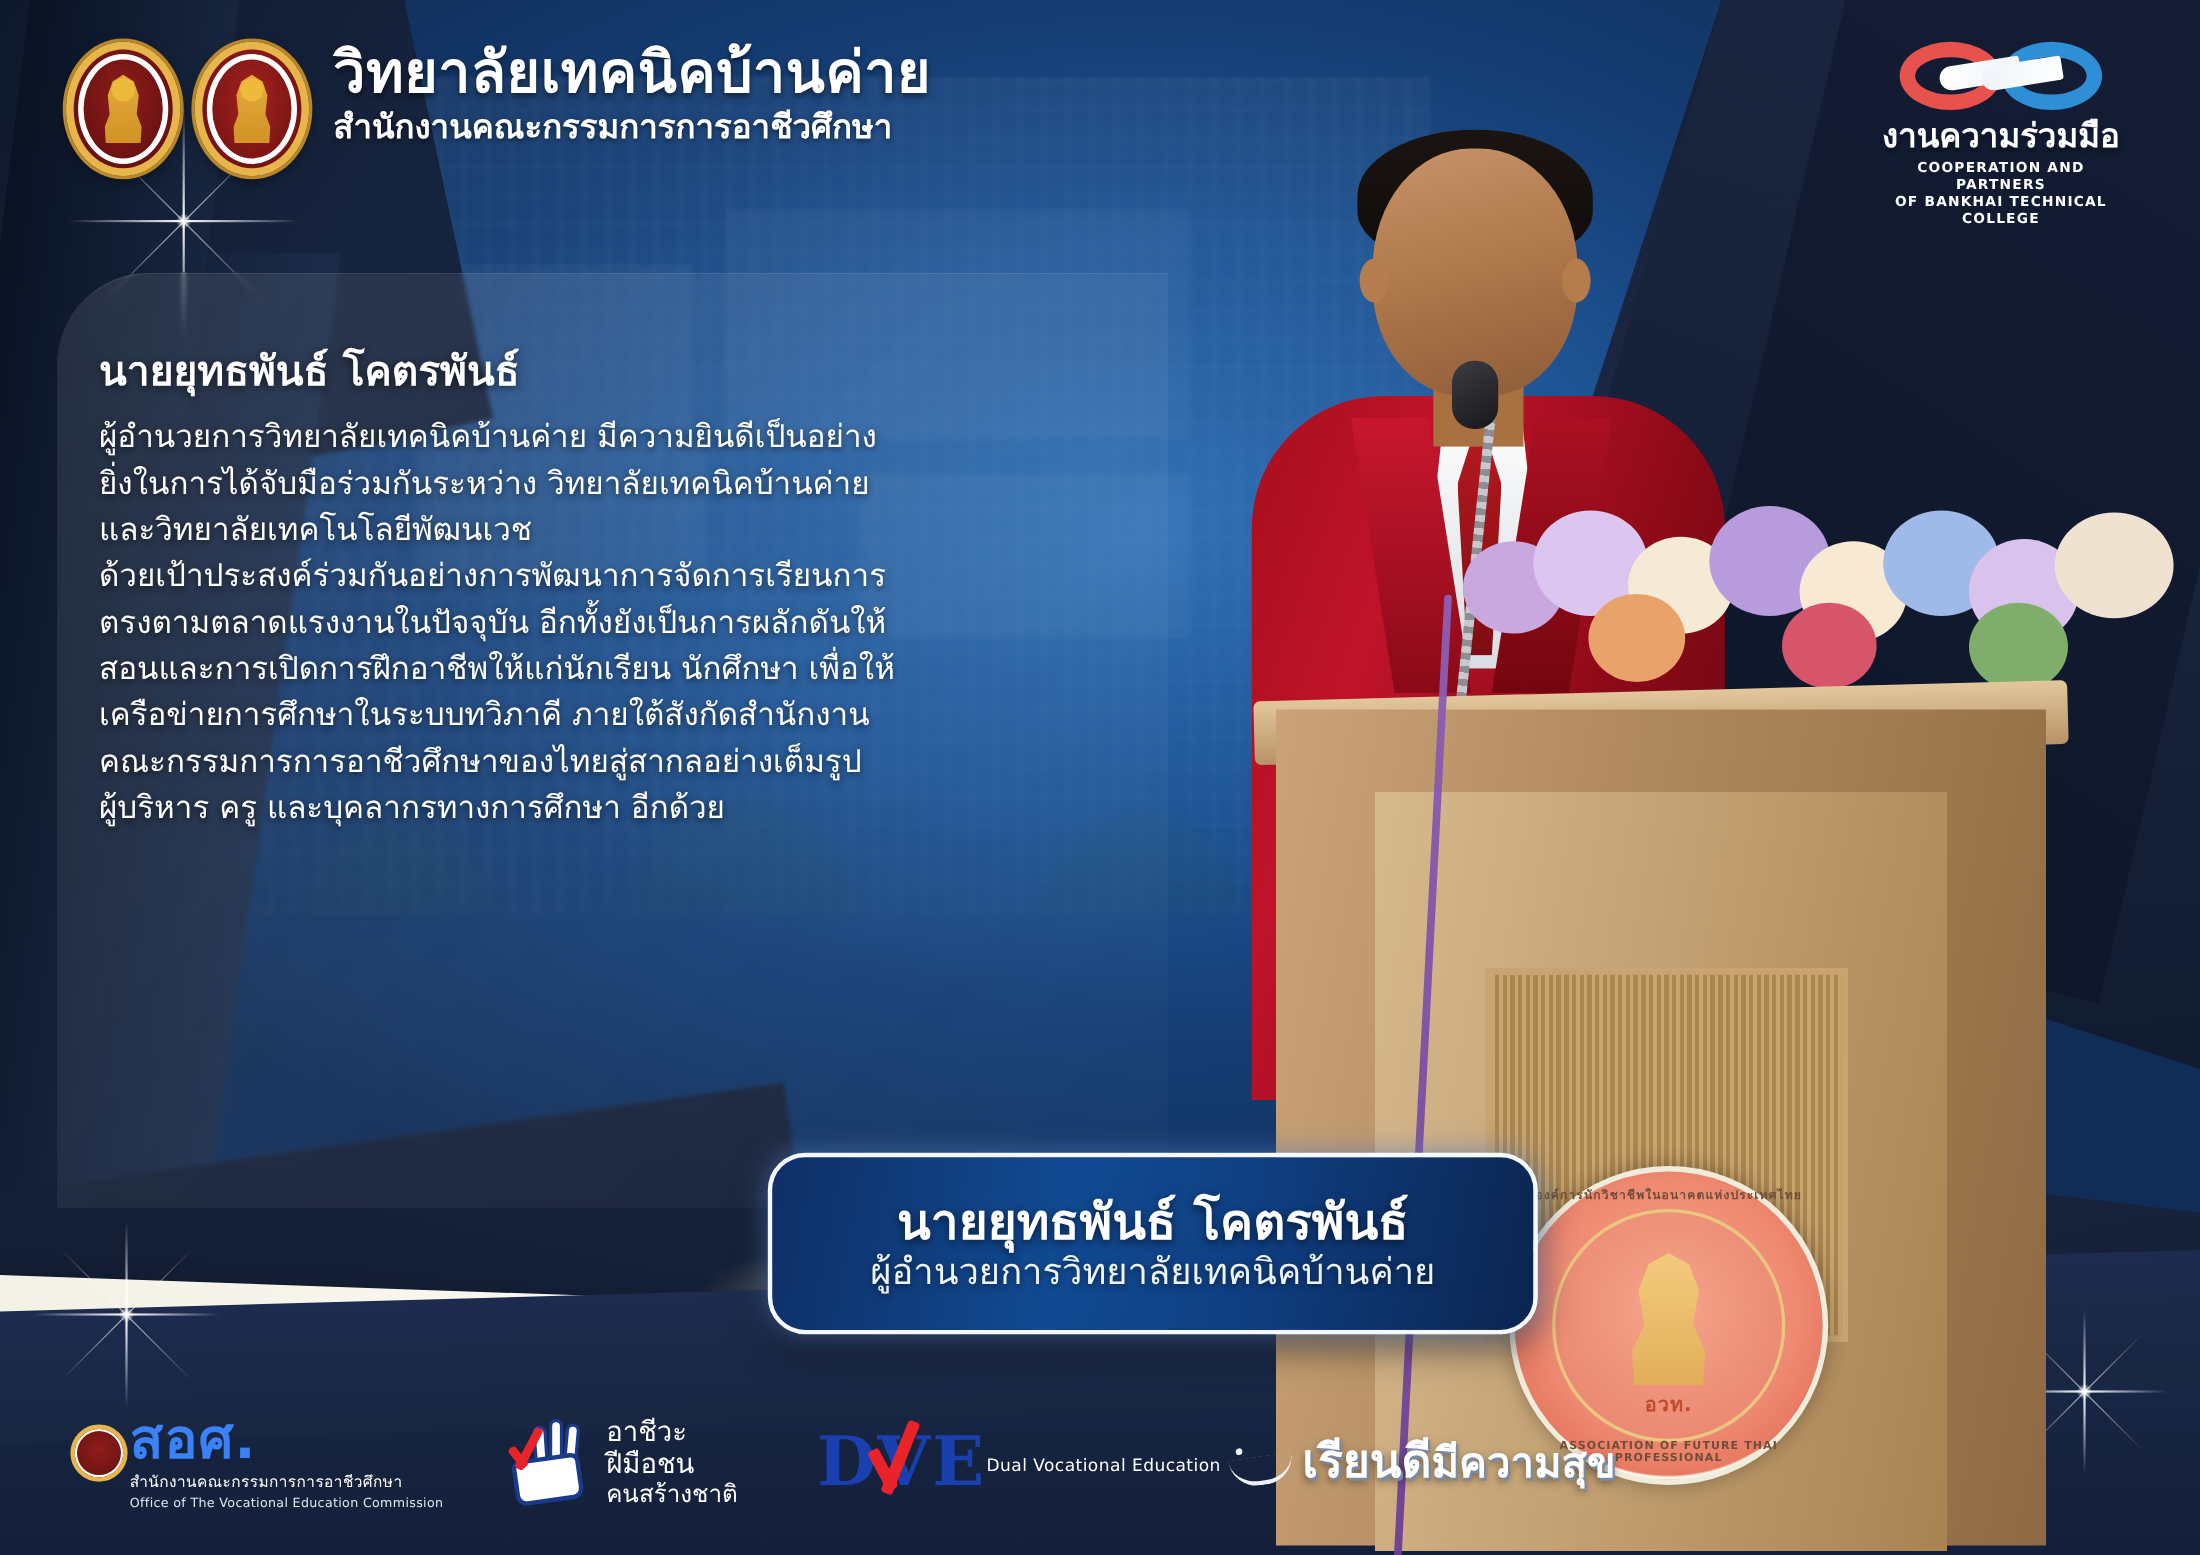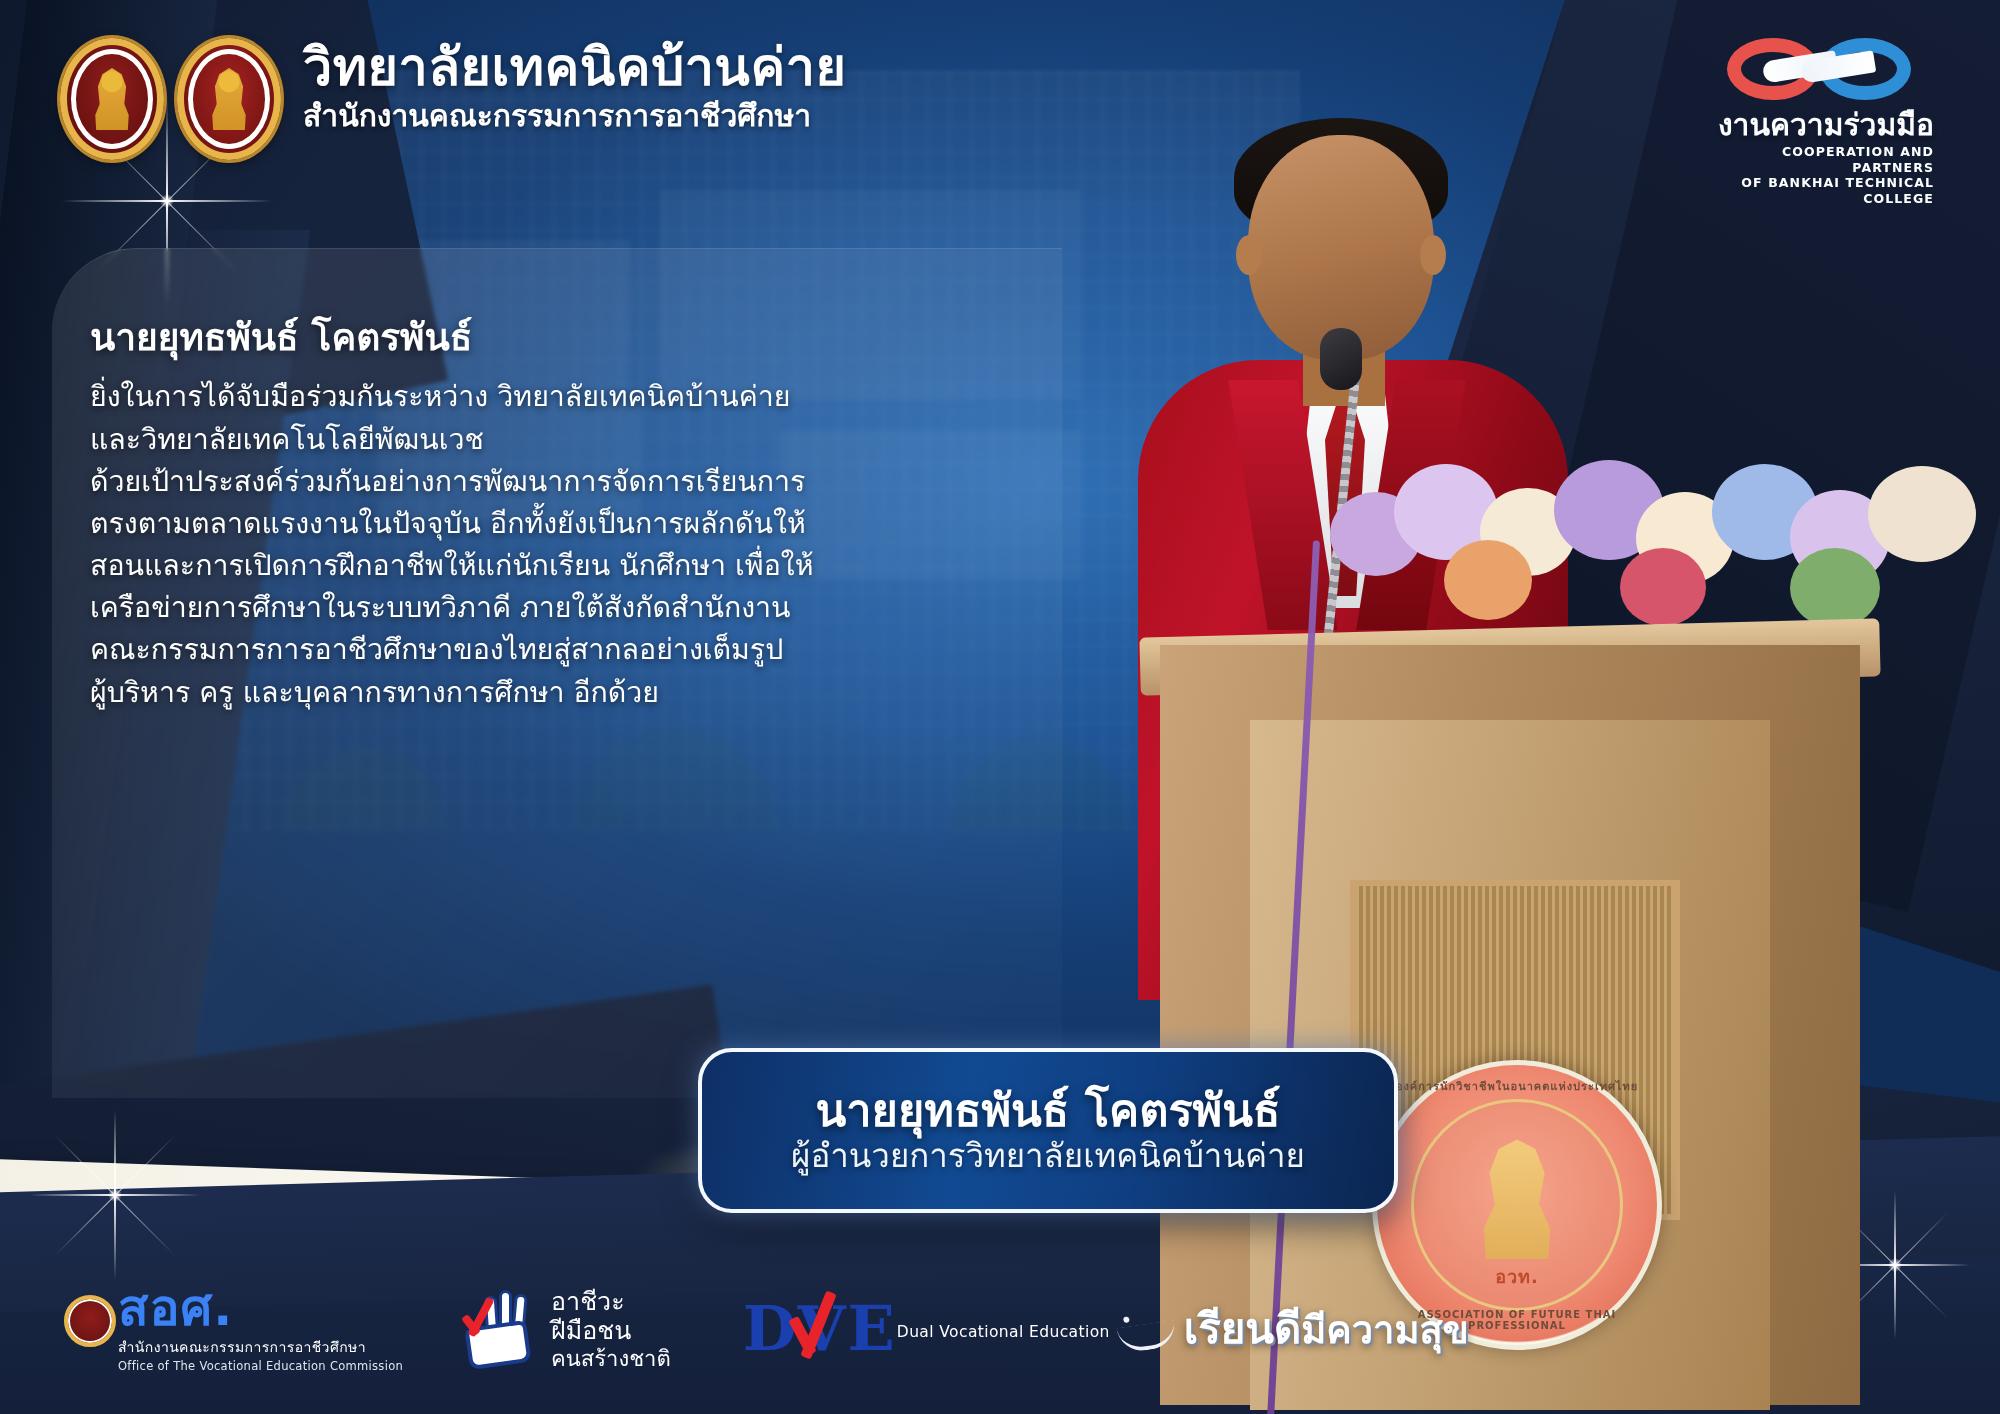--- a/index.html
+++ b/index.html
@@ -107,21 +107,21 @@
   .seal1{left:60px;top:38px;}
   .seal2{left:177px;top:38px;}
 
   .brand{position:absolute;left:303px;top:40px;}
   .brand .l1{font-size:52px;font-weight:700;color:#ffffff;letter-spacing:.5px;line-height:1.05;
     text-shadow:0 2px 6px rgba(0,0,0,.55);}
   .brand .l2{font-size:30px;font-weight:600;color:#ffffff;line-height:1.15;margin-top:4px;
     text-shadow:0 2px 5px rgba(0,0,0,.55);}
 
   
-  .coop{position:absolute;right:66px;top:30px;width:230px;text-align:right;z-index:31;}
+  .coop{position:absolute;right:66px;top:30px;width:230px;text-align:center;z-index:31;}
   .coop .mark{position:relative;height:78px;margin:0 auto 2px;width:200px;}
   .coop .loopL,.coop .loopR{position:absolute;top:8px;width:92px;height:62px;border-radius:50%;}
   .coop .loopL{left:8px;border:14px solid #e8524c;}
   .coop .loopR{right:8px;border:14px solid #2f8fd6;}
   .coop .handL,.coop .handR{position:absolute;top:26px;width:74px;height:22px;border-radius:11px 3px 3px 11px;}
   .coop .handL{left:44px;background:linear-gradient(90deg,#ffffff,#eef4fa);transform:rotate(-9deg);}
   .coop .handR{right:44px;background:linear-gradient(270deg,#ffffff,#eef4fa);transform:rotate(-9deg);}
   .coop .t-th{font-size:30px;font-weight:700;color:#fff;line-height:1;
     text-shadow:0 0 4px #1a2a4a,0 2px 4px rgba(0,0,0,.6);}
   .coop .t-en{font-size:12.5px;font-weight:700;color:#fff;letter-spacing:1.1px;line-height:1.25;margin-top:4px;
@@ -372,20 +372,21 @@
     </div>
     <div class="t-th">งานความร่วมมือ</div>
     <div class="t-en">COOPERATION AND PARTNERS</div>
     <div class="t-en" style="margin-top:0">OF BANKHAI TECHNICAL COLLEGE</div>
   </div>
 
   <div class="panel"></div>
   <div class="body-text">
     <div class="name-head">นายยุทธพันธ์ โคตรพันธ์</div>
     <div class="para">
+      <span class="ln">ผู้อำนวยการวิทยาลัยเทคนิคบ้านค่าย มีความยินดีเป็นอย่าง</span>
       <span class="ln">ยิ่งในการได้จับมือร่วมกันระหว่าง วิทยาลัยเทคนิคบ้านค่าย</span>
       <span class="ln">และวิทยาลัยเทคโนโลยีพัฒนเวช</span>
       <span class="ln">ด้วยเป้าประสงค์ร่วมกันอย่างการพัฒนาการจัดการเรียนการ</span>
       <span class="ln">ตรงตามตลาดแรงงานในปัจจุบัน อีกทั้งยังเป็นการผลักดันให้</span>
       <span class="ln">สอนและการเปิดการฝึกอาชีพให้แก่นักเรียน นักศึกษา เพื่อให้</span>
       <span class="ln">เครือข่ายการศึกษาในระบบทวิภาคี ภายใต้สังกัดสำนักงาน</span>
       <span class="ln">คณะกรรมการการอาชีวศึกษาของไทยสู่สากลอย่างเต็มรูป</span>
       <span class="ln">ผู้บริหาร ครู และบุคลากรทางการศึกษา อีกด้วย</span>
     </div>
   </div>

